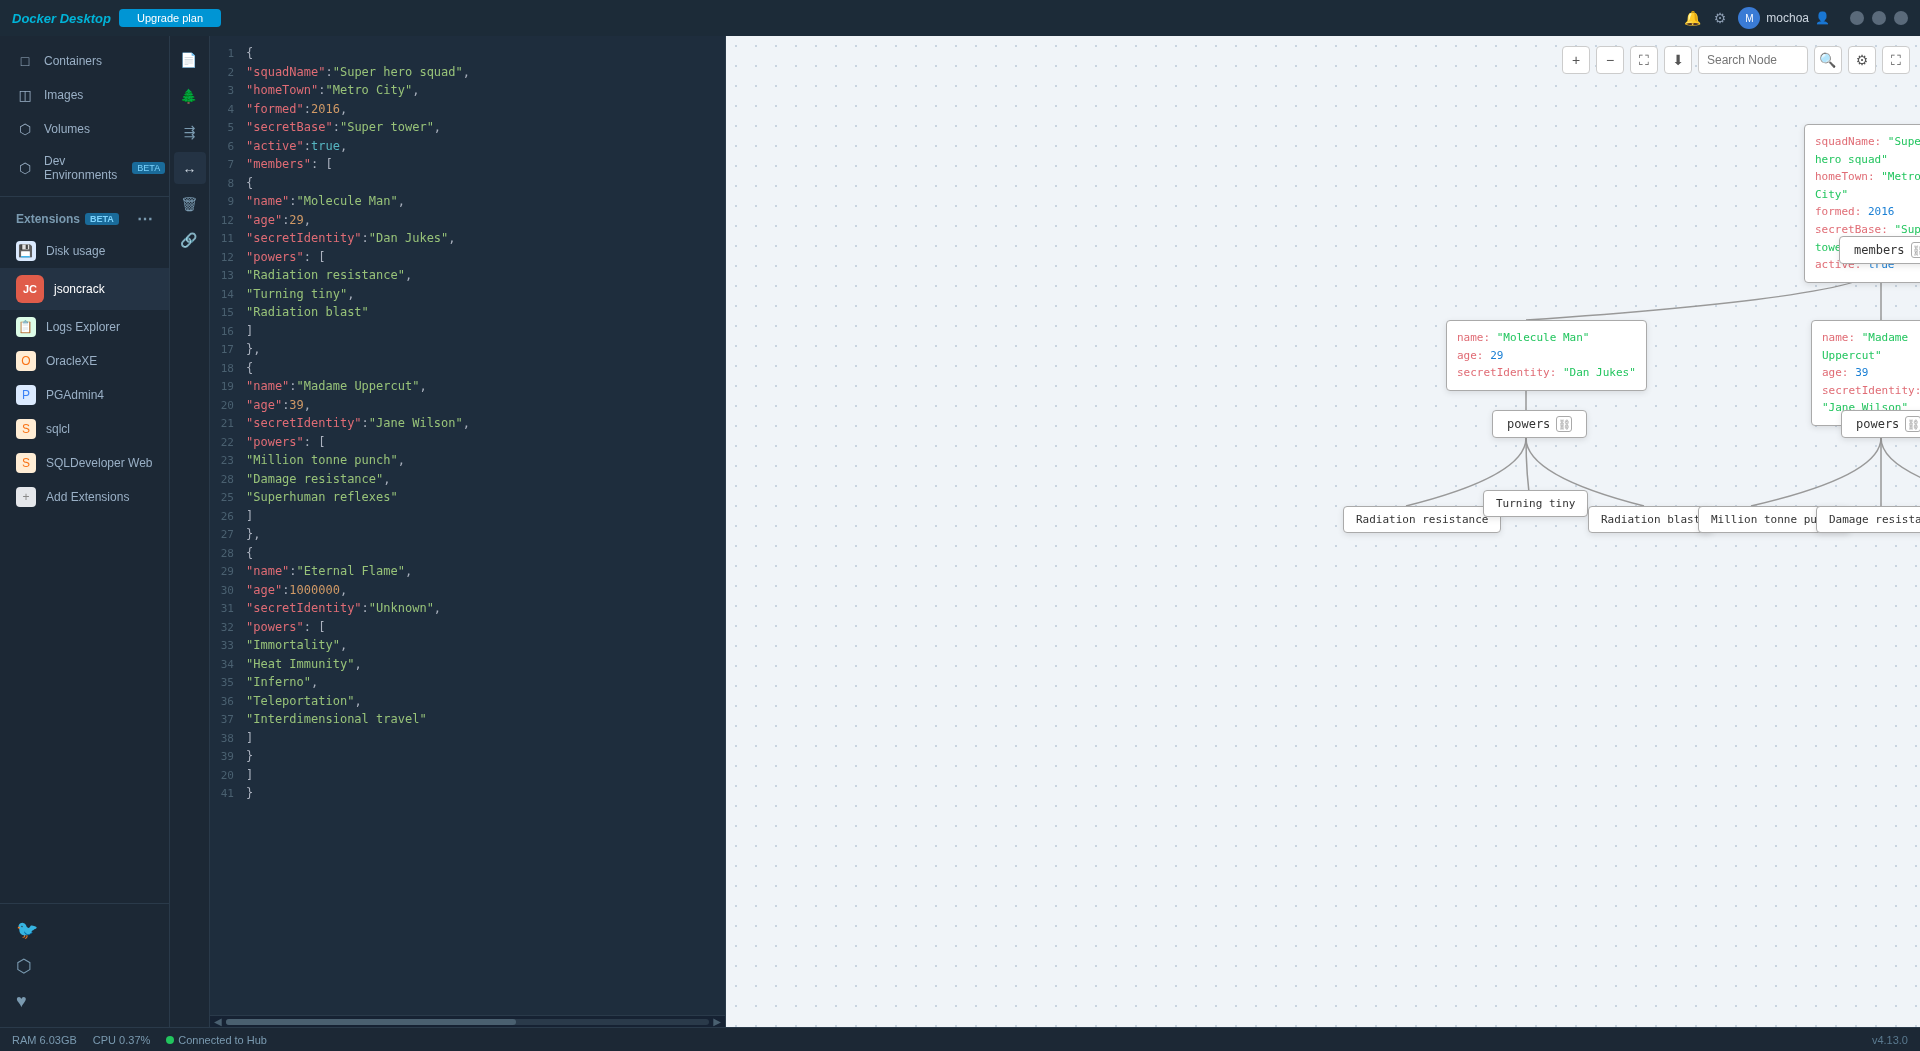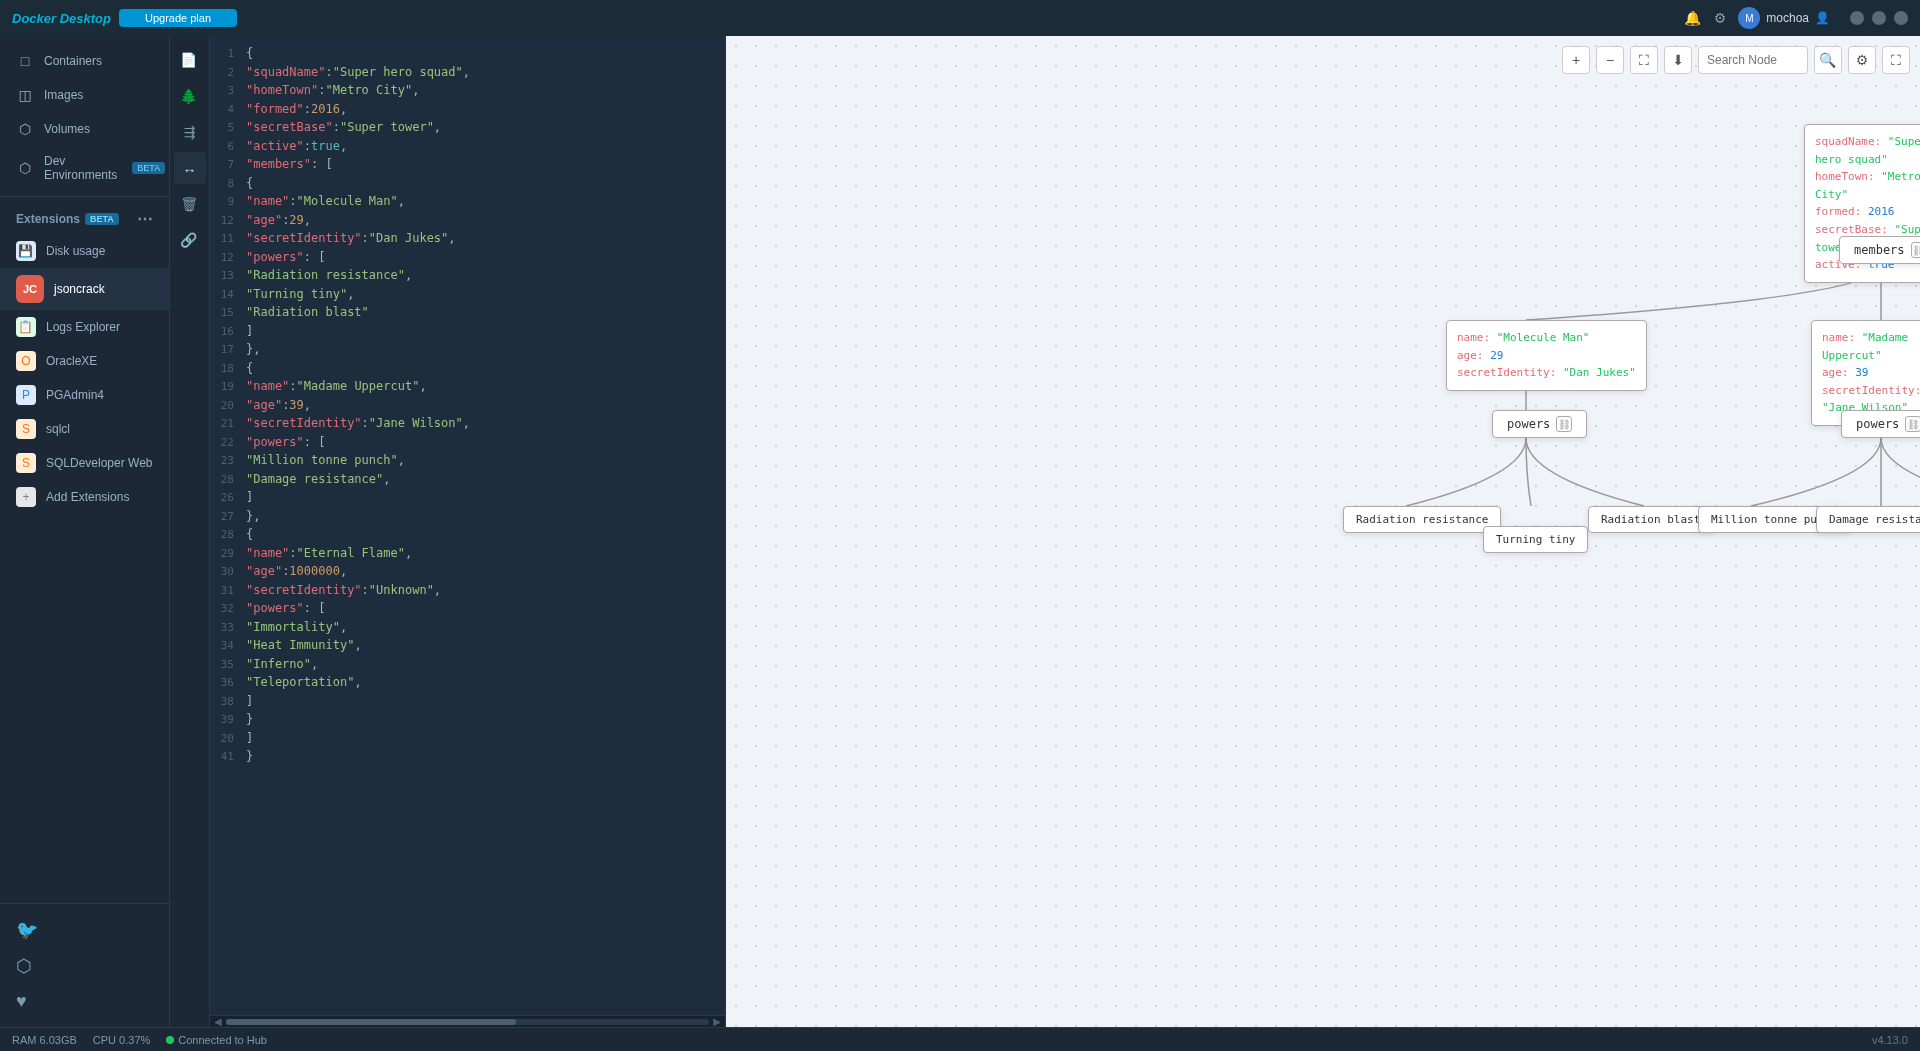--- a/index.html
+++ b/index.html
@@ -19,21 +19,21 @@
       color: #00b4d8;
       font-weight: bold;
       font-size: 13px;
       font-style: italic;
     }
     .upgrade-btn {
       background: #0095d4;
       color: white;
       border: none;
       border-radius: 4px;
-      padding: 3px 26px;
+      padding: 3px 18px;
       font-size: 11px;
       cursor: pointer;
     }
     .titlebar-spacer { flex: 1; }
     .titlebar-icons {
       display: flex;
       gap: 12px;
       align-items: center;
     }
     .titlebar-icon {
@@ -638,20 +638,24 @@
             <span class="line-num">23</span>
             <span style="color: rgb(152, 195, 121);">        "Million tonne punch"</span>
             <span style="color: rgb(171, 178, 191);">,</span>
           </div>
           <div class="code-line">
             <span class="line-num">28</span>
             <span style="color: rgb(152, 195, 121);">        "Damage resistance"</span>
             <span style="color: rgb(171, 178, 191);">,</span>
           </div>
           <div class="code-line">
+            <span class="line-num">25</span>
+            <span style="color: rgb(152, 195, 121);">        "Superhuman reflexes"</span>
+          </div>
+          <div class="code-line">
             <span class="line-num">26</span>
             <span style="color: rgb(171, 178, 191);">      ]</span>
           </div>
           <div class="code-line">
             <span class="line-num">27</span>
             <span style="color: rgb(171, 178, 191);">    },</span>
           </div>
           <div class="code-line">
             <span class="line-num">28</span>
             <span style="color: rgb(171, 178, 191);">    {</span>
@@ -694,20 +698,24 @@
           </div>
           <div class="code-line">
             <span class="line-num">35</span>
             <span style="color: rgb(152, 195, 121);">        "Inferno"</span>
             <span style="color: rgb(171, 178, 191);">,</span>
           </div>
           <div class="code-line">
             <span class="line-num">36</span>
             <span style="color: rgb(152, 195, 121);">        "Teleportation"</span>
             <span style="color: rgb(171, 178, 191);">,</span>
+          </div>
+          <div class="code-line">
+            <span class="line-num">37</span>
+            <span style="color: rgb(152, 195, 121);">        "Interdimensional travel"</span>
           </div>
           <div class="code-line">
             <span class="line-num">38</span>
             <span style="color: rgb(171, 178, 191);">      ]</span>
           </div>
           <div class="code-line">
             <span class="line-num">39</span>
             <span style="color: rgb(171, 178, 191);">    }</span>
           </div>
           <div class="code-line">
@@ -796,21 +804,21 @@
         <span>powers</span>
         <div class="array-link-icon">⛓</div>
       </div>
 
       <div class="graph-array-node" style="left:1115px; top:374px;">
         <span>powers</span>
         <div class="array-link-icon">⛓</div>
       </div>
 
       <div class="graph-leaf-node" style="left:617px; top:470px;">Radiation resistance</div>
-      <div class="graph-leaf-node" style="left:757px; top:490px;">Turning tiny</div>
+      <div class="graph-leaf-node" style="left:757px; top:454px;">Turning tiny</div>
       <div class="graph-leaf-node" style="left:862px; top:470px;">Radiation blast</div>
       <div class="graph-leaf-node" style="left:972px; top:470px;">Million tonne punch</div>
       <div class="graph-leaf-node" style="left:1090px; top:470px;">Damage resistance</div>
 
     </div>
   </div>
 </div>
 
 <div class="statusbar">
   <div class="status-item">

